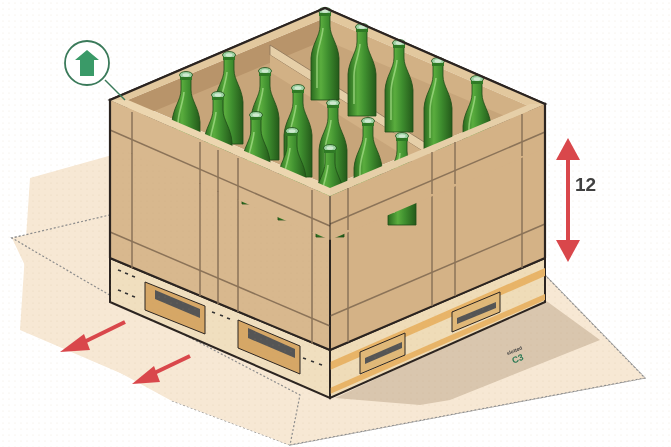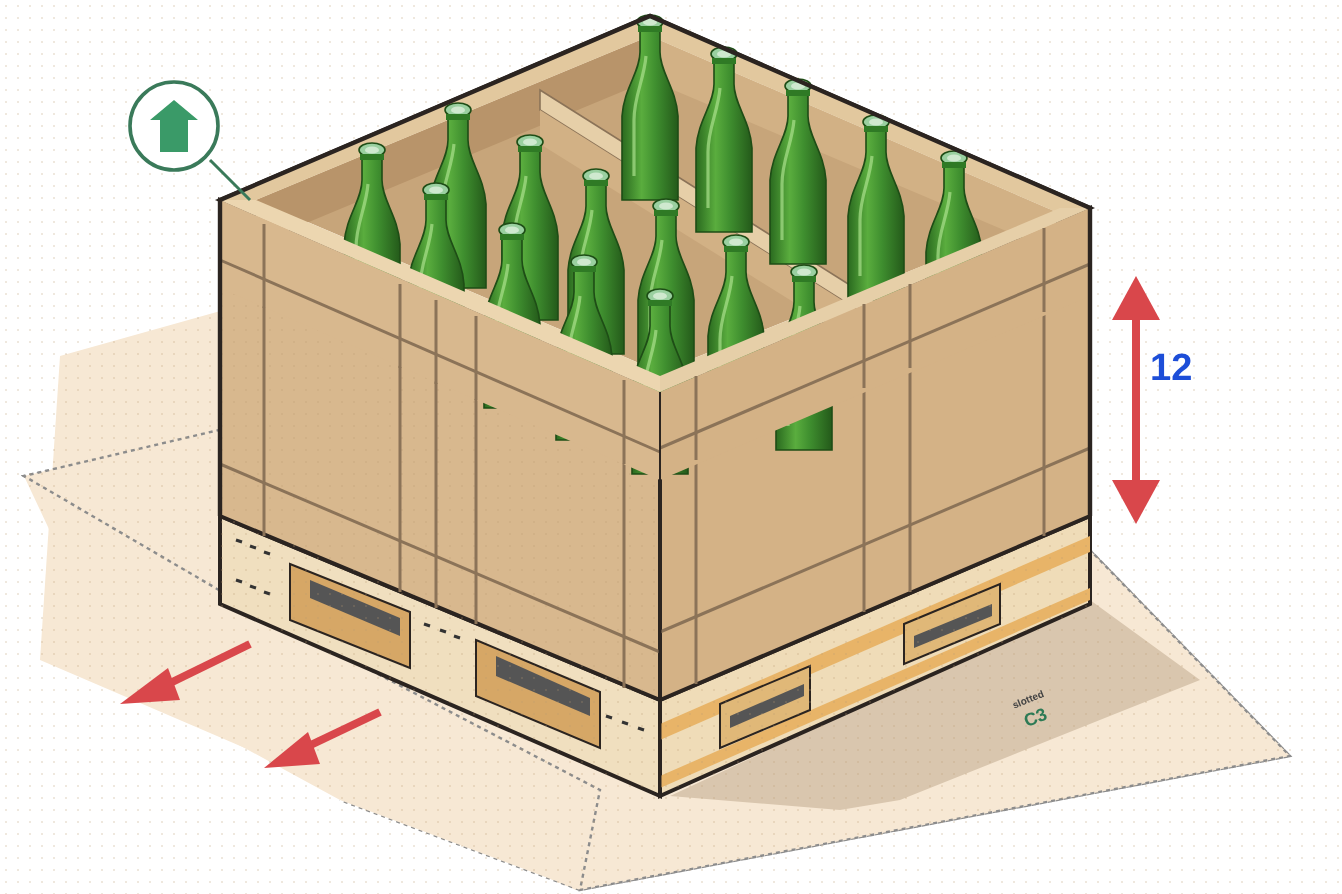--- a/index.html
+++ b/index.html
@@ -1,18 +1,18 @@
 <!DOCTYPE html>
 <html><head>
   <meta charset="utf-8">
   <style>
     html, body { margin: 0; padding: 0; background: #ffffff; }
     body { width: 671px; height: 447px; overflow: hidden; position: relative; font-family: "Liberation Sans", sans-serif; }
     #scene { position: absolute; left: 0; top: 0; width: 671px; height: 447px; }
-    .dim-label { position: absolute; left: 575px; top: 174px; font-family: "Liberation Sans", sans-serif; font-weight: bold; font-size: 19px; color: #1d4ed8; }
+    .dim-label { position: absolute; left: 575px; top: 174px; font-family: "Liberation Sans", sans-serif; font-weight: bold; font-size: 19px; color: #404040; }
     .mat-mark { position: absolute; left: 508px; top: 346px; font-family: "Liberation Sans", sans-serif; font-size: 9px; color: #2d7a55; font-weight: bold; transform: rotate(-22deg); line-height: 9px; text-align: center; }
     .mat-mark .small { font-size: 5px; color: #444; display:block; }
   </style>
 </head>
 <body>
 
 <svg id="scene" viewBox="0 0 671 447" xmlns="http://www.w3.org/2000/svg">
   <defs>
     <pattern id="dots" width="6" height="6" patternUnits="userSpaceOnUse">
       <circle cx="3" cy="3" r="0.5" fill="#b89a70" opacity="0.6"></circle>

